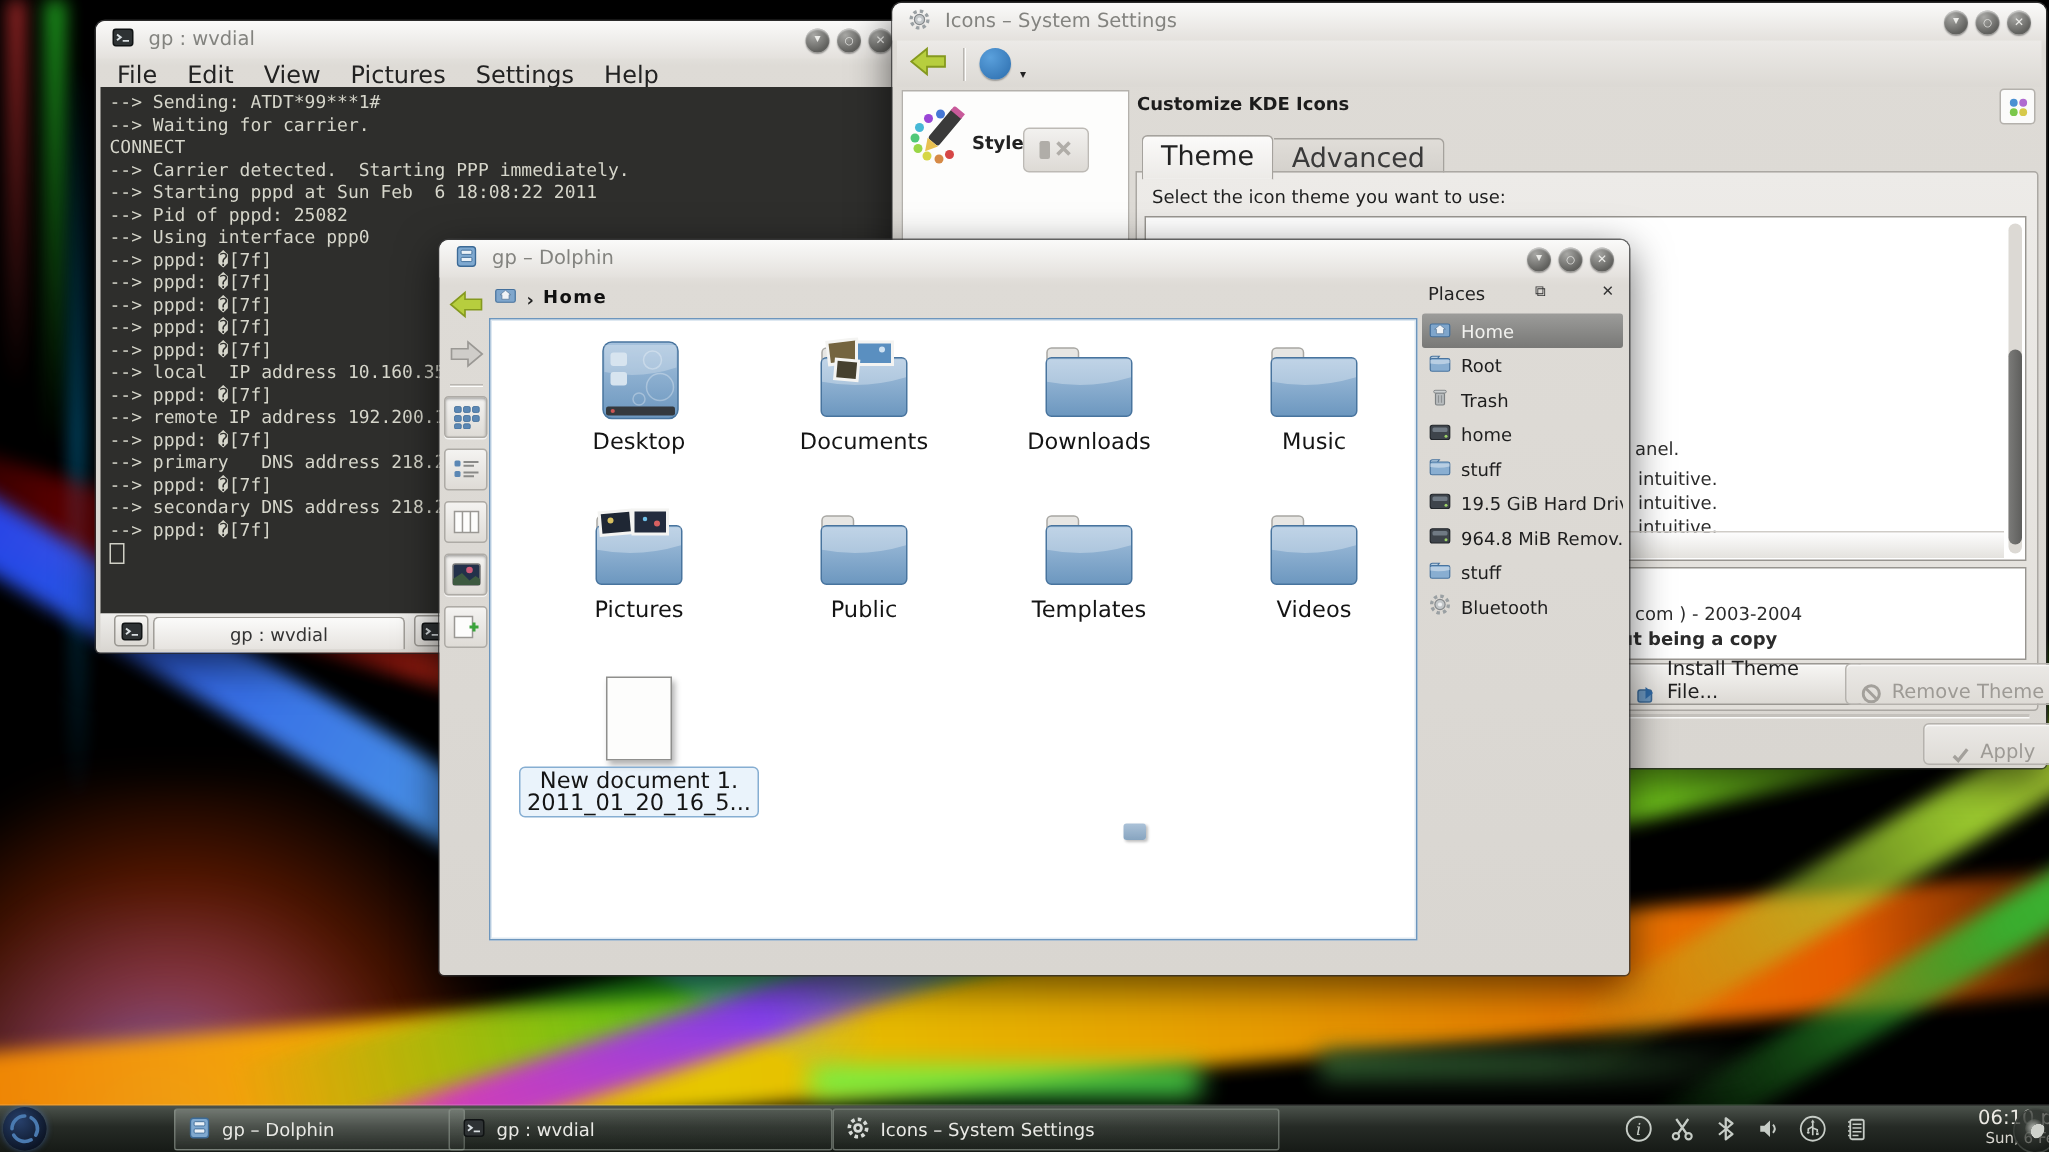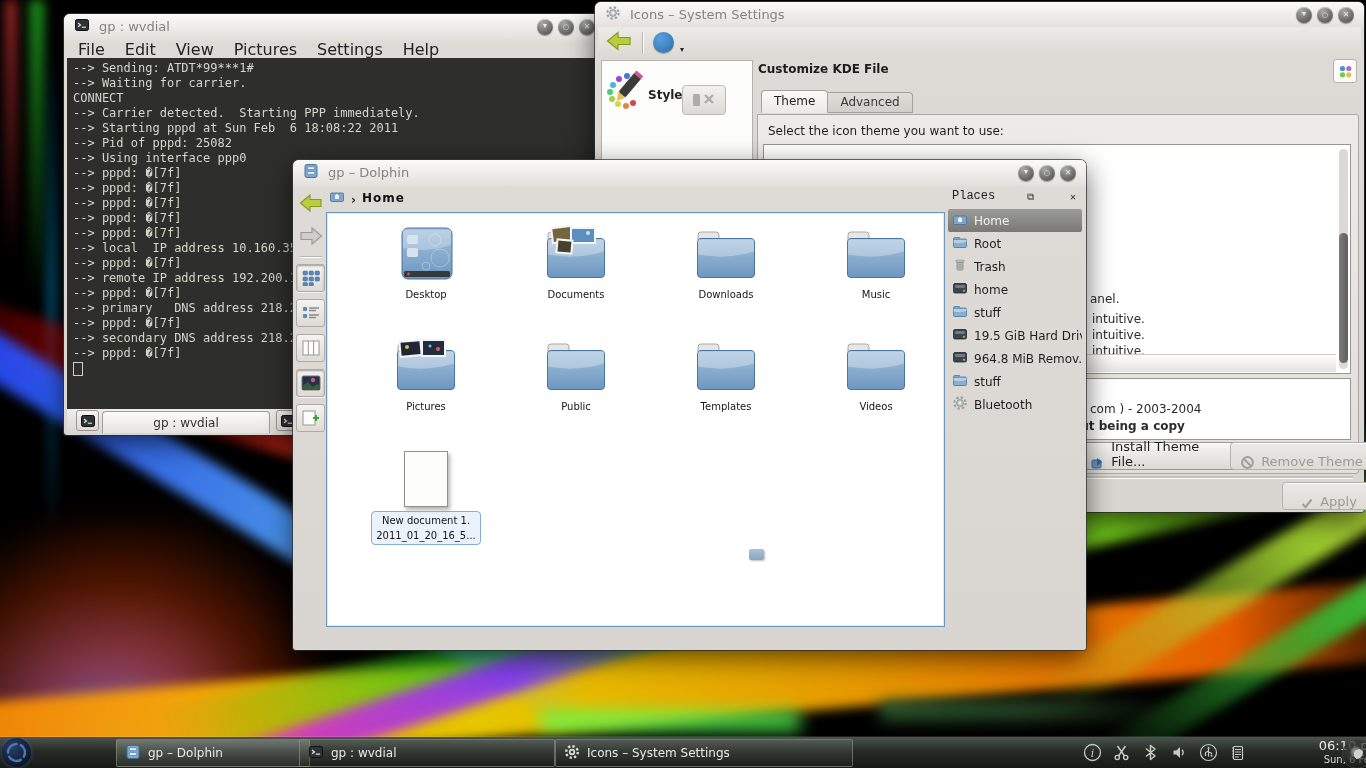--- a/index.html
+++ b/index.html
@@ -51,21 +51,21 @@
   .ss-leftpanel{position:absolute;left:6px;top:58px;width:150px;bottom:6px;background:#fdfdfc;
     border:1px solid #b4b1ac;}
   .ss-style{display:flex;flex-direction:row;align-items:center;padding-top:10px;}
   .ss-style-label{font-size:12px;font-weight:bold;color:#222;margin-top:3px;}
   .ss-graybtn{margin-top:14px;width:42px;height:28px;border:1px solid #bdbab5;border-radius:4px;
     background:linear-gradient(#f2f1ef,#dddad5);display:flex;align-items:center;justify-content:center;}
   .ss-heading{position:absolute;left:163px;top:60px;font-size:12px;font-weight:bold;color:#1c1c1c;}
   .overview-btn{position:absolute;left:738px;top:57px;width:22px;height:22px;border:1px solid #b4b1ac;border-radius:3px;
     background:#fbfbfa;display:flex;align-items:center;justify-content:center;}
   .tabs{position:absolute;left:166px;top:88px;display:flex;align-items:flex-end;}
-  .tab{font-size:12px;color:#222;border:1px solid #a5a29d;padding:3px 12px 4px;cursor:default;text-align:center;}
+  .tab{font-size:18px;color:#222;border:1px solid #a5a29d;padding:3px 12px 4px;cursor:default;text-align:center;}
   .tab.active{background:linear-gradient(#fbfaf9,#eceae7);border-bottom-color:#eceae7;border-radius:4px 4px 0 0;position:relative;z-index:2;}
   .tab.inactive{background:linear-gradient(#e0ddd8,#d2cfca);border-left:none;border-radius:0 4px 0 0;padding:2px 12px 3px;color:#3a3a3a;}
   .tabframe{position:absolute;left:162px;top:112px;width:600px;height:358px;border:1px solid #aba8a3;border-radius:0 3px 3px 3px;
     background:linear-gradient(#edebe8,#e2dfda);}
   .ss-select-label{position:absolute;left:173px;top:122px;font-size:12px;color:#1e1e1e;}
   .ss-listbox{position:absolute;left:168px;top:142px;width:586px;height:228px;background:#fff;border:1px solid #989590;}
   .ss-scrollbar{position:absolute;right:2px;top:4px;width:9px;bottom:4px;background:#dcd9d4;border-radius:5px;}
   .ss-scrollhandle{position:absolute;left:0;width:9px;top:84px;height:130px;background:linear-gradient(90deg,#7b7b79,#5e5e5c);border-radius:5px;}
   .frag{position:absolute;font-size:12px;color:#2c2c2c;white-space:nowrap;}
   .ss-selrow{position:absolute;left:169px;top:352px;width:572px;height:17px;
@@ -87,35 +87,35 @@
   .vtoolbar{position:absolute;left:2px;top:30px;width:31px;display:flex;flex-direction:column;align-items:center;gap:7px;}
   .vtb{width:27px;height:26px;display:flex;align-items:center;justify-content:center;border-radius:3px;}
   .vtb.pressed{background:linear-gradient(#c9c6c1,#dad7d2);box-shadow:inset 0 1px 2px rgba(0,0,0,.35),0 1px 0 rgba(255,255,255,.7);}
   .vtb.framed{border:1px solid #aeaba6;background:linear-gradient(#f4f3f1,#dedbd6);}
   .vsep{width:22px;height:1px;background:#b9b6b1;box-shadow:0 1px 0 #fdfdfc;}
   .dview{position:absolute;left:33px;top:52px;width:617px;height:413px;background:#fff;
     border:1px solid #6d96bd;box-shadow:inset 0 0 0 1px rgba(160,190,215,.35);}
   .dgrid{position:absolute;left:24px;top:8px;display:grid;grid-template-columns:repeat(4,150px);grid-auto-rows:112px;}
   .ditem{width:150px;display:flex;flex-direction:column;align-items:center;}
   .dicon{height:62px;display:flex;align-items:flex-end;justify-content:center;}
-  .dlabel{margin-top:4px;font-size:10px;color:#141414;text-align:center;line-height:15px;}
+  .dlabel{margin-top:4px;font-size:15px;color:#141414;text-align:center;line-height:15px;}
   .dlabel.sel{border:1px solid #86aed2;border-radius:4px;background:rgba(160,200,235,.22);padding:1px 4px;}
   .page{width:42px;height:54px;background:#fdfdfc;border:1px solid #8f8f8d;box-shadow:2px 3px 4px rgba(0,0,0,.3);}
   .page.log{width:46px;height:56px;background:#f4f4f0;overflow:hidden;}
   .plines{font-size:6px;line-height:7px;color:#555;text-align:center;padding-top:3px;font-family:"DejaVu Sans",sans-serif;}
   .artifact{position:absolute;left:422px;top:336px;width:15px;height:11px;border-radius:2px;
     background:linear-gradient(#9db8d2,#7395b5);opacity:.85;box-shadow:1px 1px 2px rgba(0,0,0,.3);}
   .dstatus{position:absolute;left:4px;right:4px;bottom:4px;height:22px;display:flex;align-items:center;font-size:12px;color:#2a2a2a;padding:0 6px;}
   .zoom-track{width:96px;height:3px;background:#b3b0ab;border-radius:2px;margin:0 8px;position:relative;}
   .zoom-handle{position:absolute;left:24px;top:-5px;width:13px;height:13px;border-radius:50%;
     background:radial-gradient(circle at 35% 30%,#8a8a88,#555553);}
   .mag{width:11px;height:11px;border:1.6px solid #4a4a48;border-radius:50%;position:relative;font-size:9px;line-height:10px;text-align:center;color:#4a4a48;font-weight:bold;}
   .mag::after{content:"";position:absolute;width:5px;height:1.8px;background:#4a4a48;transform:rotate(45deg);right:-4px;bottom:-1px;}
   .places{position:absolute;left:655px;top:27px;width:134px;bottom:6px;}
-  .places-head{display:flex;align-items:flex-end;font-size:12px;color:#222;padding:2px 2px 6px 4px;font-family:Liberation Mono, monospace;}
+  .places-head{display:flex;align-items:flex-start;font-size:12px;color:#222;padding:2px 2px 6px 4px;}
   .places-head .ph-btn{margin-left:auto;font-size:10px;color:#333;padding:0 4px;}
   .place-row{height:23px;display:flex;align-items:center;gap:6px;padding:0 4px;font-size:12px;color:#1e1e1e;white-space:nowrap;overflow:hidden;}
   .place-row.selected{background:linear-gradient(#9c9c9a,#787876);border-radius:2px;color:#f2f2ef;}
   
   #taskbar{position:absolute;left:0;right:0;bottom:0;height:31px;z-index:10;
     background:linear-gradient(#4c534c,#262b26 45%,#161a16);box-shadow:0 -1px 0 rgba(255,255,255,.12);}
   .tb-logo{position:absolute;left:2px;top:1px;width:29px;height:29px;border-radius:50%;
     background:radial-gradient(circle at 38% 32%,#27406b,#0c1526 75%);box-shadow:0 0 4px rgba(80,130,220,.5);}
   .task{position:absolute;top:2px;height:26px;display:flex;align-items:center;gap:7px;padding:0 8px;
     border:1px solid rgba(150,158,150,.55);border-radius:2px;font-size:12px;color:#e9e9e5;
@@ -247,21 +247,21 @@
             </svg></span>
         <span class="ss-style-label">Style</span>
         <span class="ss-graybtn" id="ss-graybtn-ic">
             <svg width="24" height="16">
               <rect x="1" y="2" width="7" height="12" rx="1.5" fill="#b0ada8"></rect>
               <path d="M13 3 l8 8 M21 3 l-8 8" stroke="#b0ada8" stroke-width="2.4"></path>
             </svg>
           </span>
       </div>
     </div>
-    <div class="ss-heading">Customize KDE File</div>
+    <div class="ss-heading">Customize KDE Icons</div>
     <div class="overview-btn">
       <svg width="15" height="15">
           <circle cx="4.5" cy="4.5" r="2.6" fill="#4a90d2"></circle>
           <circle cx="10.8" cy="4.5" r="2.6" fill="#b06ad0"></circle>
           <circle cx="4.5" cy="10.8" r="2.6" fill="#7ac74a"></circle>
           <circle cx="10.8" cy="10.8" r="2.6" fill="#d6c94a"></circle>
         </svg>
     </div>
     <div class="tabs">
       <span class="tab active">Theme</span>

